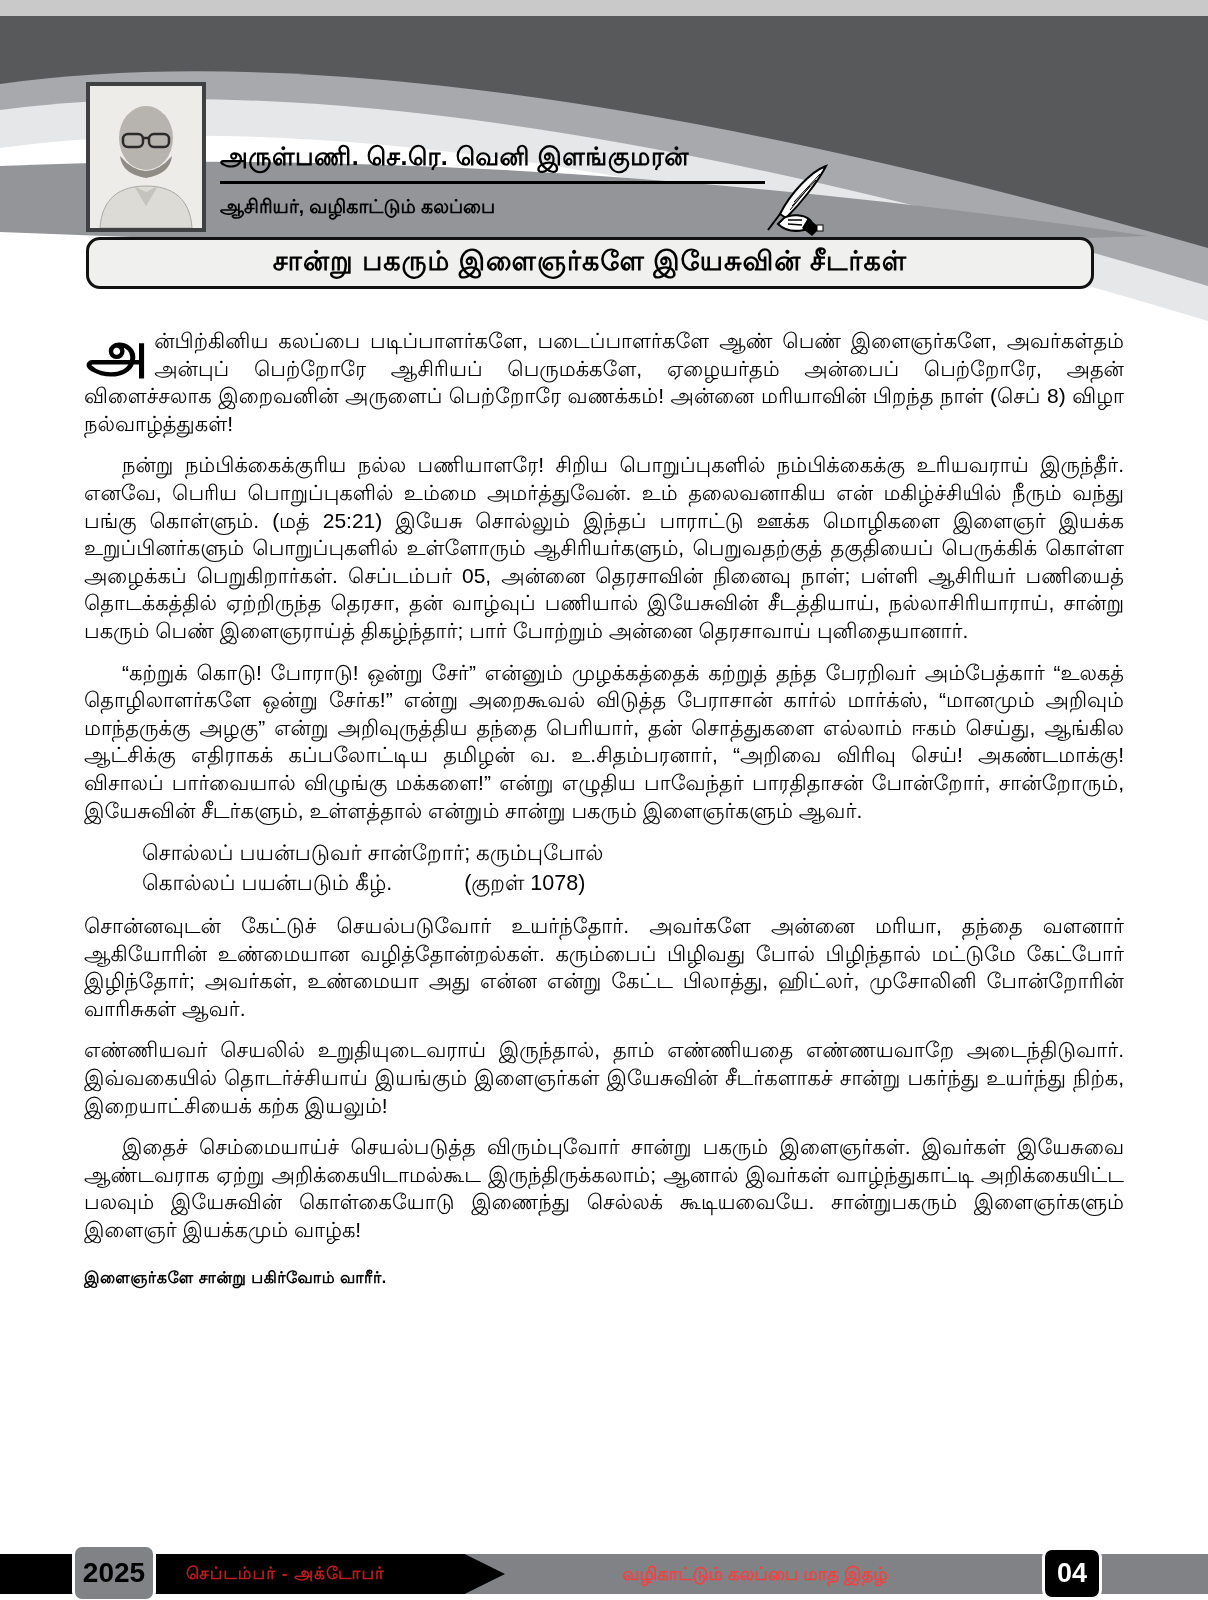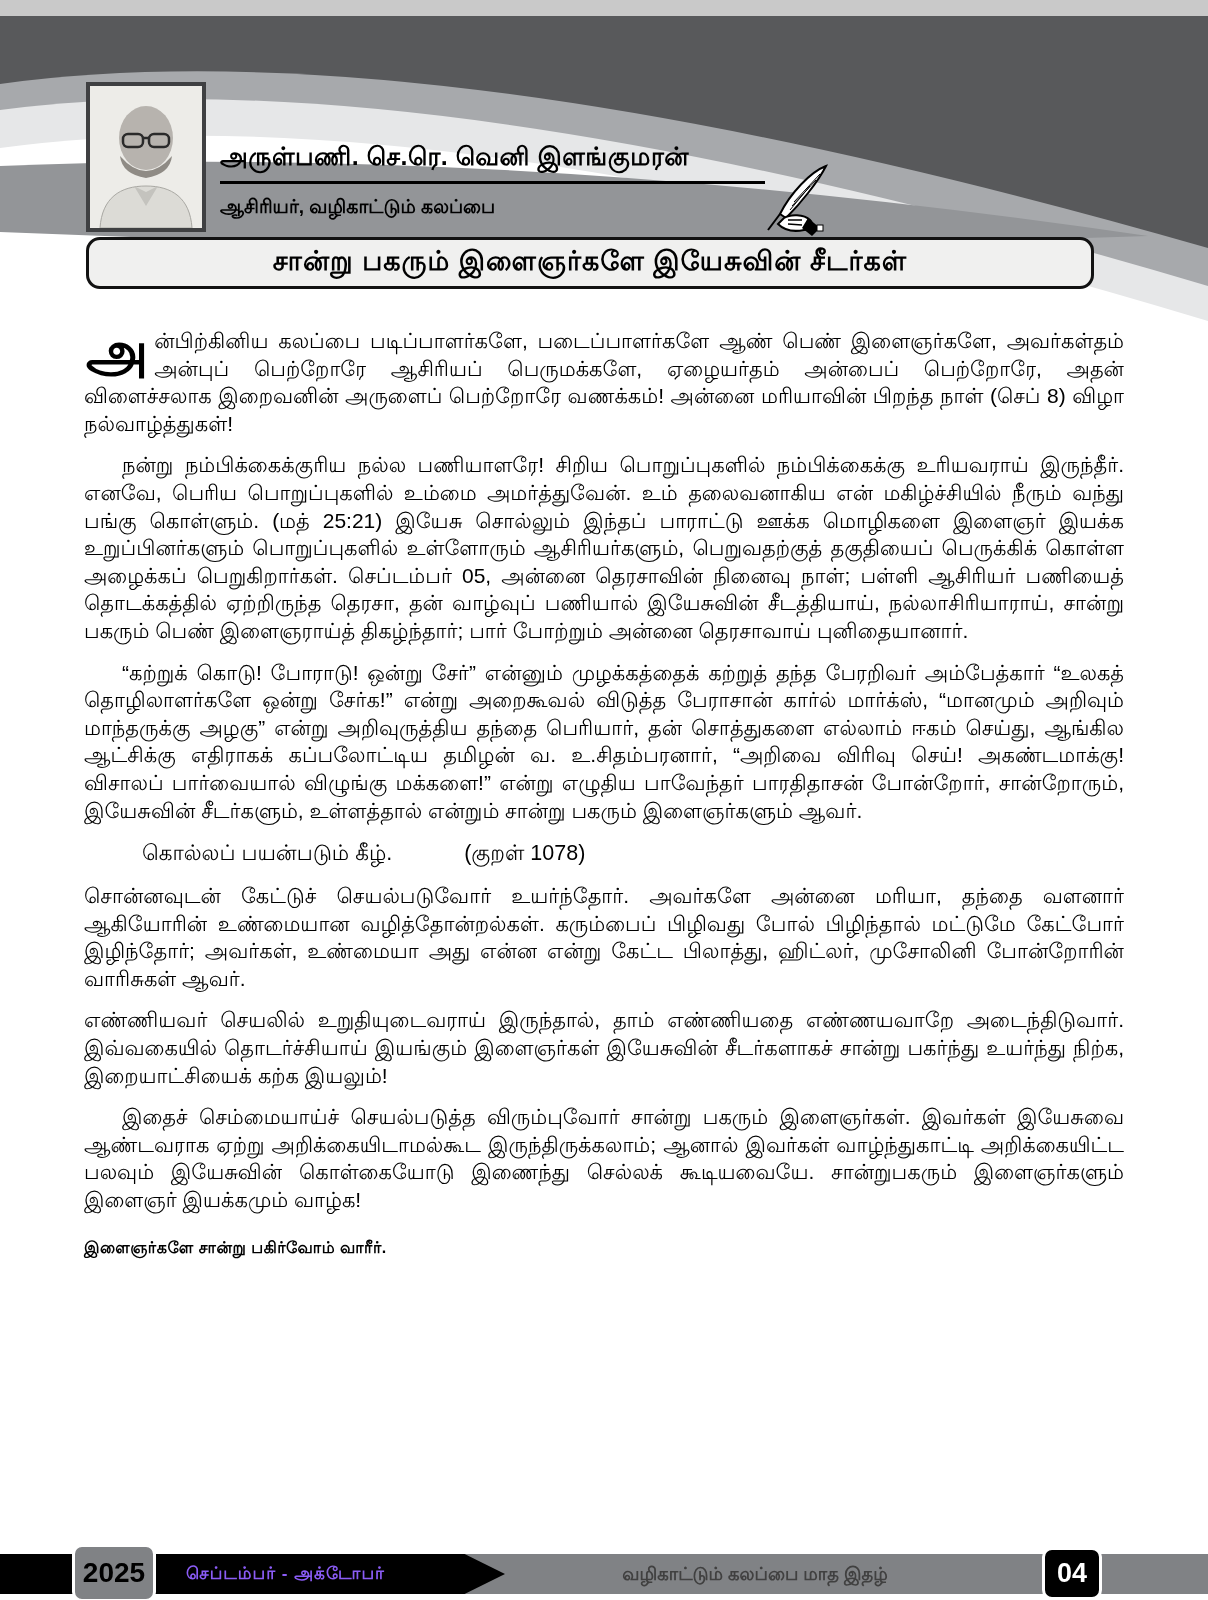--- a/index.html
+++ b/index.html
@@ -59,25 +59,25 @@
     clip-path:polygon(0 0, 92% 0, 100% 50%, 92% 100%, 0 100%);
   }
   .footer-year {
     position:absolute; left:72px; top:0; width:84px; height:58px;
     background:#808285; border:3px solid #fff; border-radius:10px;
     display:flex; align-items:center; justify-content:center;
     color:#000000; font-size:28px; font-weight:bold;
   }
   .footer-months {
     position:absolute; left:186px; top:10px; height:40px; line-height:40px;
-    color:#8b5cf6; font-size:17px; font-weight:bold; letter-spacing:1px;
+    color:#b91c1c; font-size:17px; font-weight:bold; letter-spacing:1px;
   }
   .footer-mag {
     position:absolute; left:520px; width:470px; top:10px; height:40px; line-height:40px;
-    text-align:center; color:#404040; font-size:18px; font-weight:bold;
+    text-align:center; color:#ef4444; font-size:18px; font-weight:bold;
   }
   .footer-page {
     position:absolute; left:1042px; top:3px; width:60px; height:53px;
     background:#000; border:3px solid #fff; border-radius:10px;
     display:flex; align-items:center; justify-content:center;
     color:#fff; font-size:27px; font-weight:bold;
   }
 </style>
 </head>
 <body>
@@ -123,20 +123,21 @@
   </div>
 
   <div class="article">
     <p><span class="dropcap">அ</span><span>ன்பிற்கினிய கலப்பை படிப்பாளர்களே, படைப்பாளர்களே ஆண் பெண் இளைஞர்களே, அவர்கள்தம் அன்புப் பெற்றோரே ஆசிரியப் பெருமக்களே, ஏழையர்தம் அன்பைப் பெற்றோரே, அதன் விளைச்சலாக இறைவனின் அருளைப் பெற்றோரே வணக்கம்! அன்னை மரியாவின் பிறந்த நாள் (செப் 8) விழா நல்வாழ்த்துகள்!</span></p>
 
     <p class="indent">நன்று நம்பிக்கைக்குரிய நல்ல பணியாளரே! சிறிய பொறுப்புகளில் நம்பிக்கைக்கு உரியவராய் இருந்தீர். எனவே, பெரிய பொறுப்புகளில் உம்மை அமர்த்துவேன். உம் தலைவனாகிய என் மகிழ்ச்சியில் நீரும் வந்து பங்கு கொள்ளும். (மத் 25:21) இயேசு சொல்லும் இந்தப் பாராட்டு ஊக்க மொழிகளை இளைஞர் இயக்க உறுப்பினர்களும் பொறுப்புகளில் உள்ளோரும் ஆசிரியர்களும், பெறுவதற்குத் தகுதியைப் பெருக்கிக் கொள்ள அழைக்கப் பெறுகிறார்கள். செப்டம்பர் 05, அன்னை தெரசாவின் நினைவு நாள்; பள்ளி ஆசிரியர் பணியைத் தொடக்கத்தில் ஏற்றிருந்த தெரசா, தன் வாழ்வுப் பணியால் இயேசுவின் சீடத்தியாய், நல்லாசிரியாராய், சான்று பகரும் பெண் இளைஞராய்த் திகழ்ந்தார்; பார் போற்றும் அன்னை தெரசாவாய் புனிதையானார்.</p>
 
     <p class="indent">“கற்றுக் கொடு! போராடு! ஒன்று சேர்” என்னும் முழக்கத்தைக் கற்றுத் தந்த பேரறிவர் அம்பேத்கார் “உலகத் தொழிலாளர்களே ஒன்று சேர்க!” என்று அறைகூவல் விடுத்த பேராசான் கார்ல் மார்க்ஸ், “மானமும் அறிவும் மாந்தருக்கு அழகு” என்று அறிவுருத்திய தந்தை பெரியார், தன் சொத்துகளை எல்லாம் ஈகம் செய்து, ஆங்கில ஆட்சிக்கு எதிராகக் கப்பலோட்டிய தமிழன் வ. உ.சிதம்பரனார், “அறிவை விரிவு செய்! அகண்டமாக்கு! விசாலப் பார்வையால் விழுங்கு மக்களை!” என்று எழுதிய பாவேந்தர் பாரதிதாசன் போன்றோர், சான்றோரும், இயேசுவின் சீடர்களும், உள்ளத்தால் என்றும் சான்று பகரும் இளைஞர்களும் ஆவர்.</p>
 
     <div class="kural">
+      <div>சொல்லப் பயன்படுவர் சான்றோர்; கரும்புபோல்</div>
       <div><span>கொல்லப் பயன்படும் கீழ்.</span><span class="kural-ref">(குறள் 1078)</span></div>
     </div>
 
     <p>சொன்னவுடன் கேட்டுச் செயல்படுவோர் உயர்ந்தோர். அவர்களே அன்னை மரியா, தந்தை வளனார் ஆகியோரின் உண்மையான வழித்தோன்றல்கள். கரும்பைப் பிழிவது போல் பிழிந்தால் மட்டுமே கேட்போர் இழிந்தோர்; அவர்கள், உண்மையா அது என்ன என்று கேட்ட பிலாத்து, ஹிட்லர், முசோலினி போன்றோரின் வாரிசுகள் ஆவர்.</p>
 
 
 
     <p>எண்ணியவர் செயலில் உறுதியுடைவராய் இருந்தால், தாம் எண்ணியதை எண்ணயவாறே அடைந்திடுவார். இவ்வகையில் தொடர்ச்சியாய் இயங்கும் இளைஞர்கள் இயேசுவின் சீடர்களாகச் சான்று பகர்ந்து உயர்ந்து நிற்க, இறையாட்சியைக் கற்க இயலும்!</p>
 
     <p class="indent">இதைச் செம்மையாய்ச் செயல்படுத்த விரும்புவோர் சான்று பகரும் இளைஞர்கள். இவர்கள் இயேசுவை ஆண்டவராக ஏற்று அறிக்கையிடாமல்கூட இருந்திருக்கலாம்; ஆனால் இவர்கள் வாழ்ந்துகாட்டி அறிக்கையிட்ட பலவும் இயேசுவின் கொள்கையோடு இணைந்து செல்லக் கூடியவையே. சான்றுபகரும் இளைஞர்களும் இளைஞர் இயக்கமும் வாழ்க!</p>

